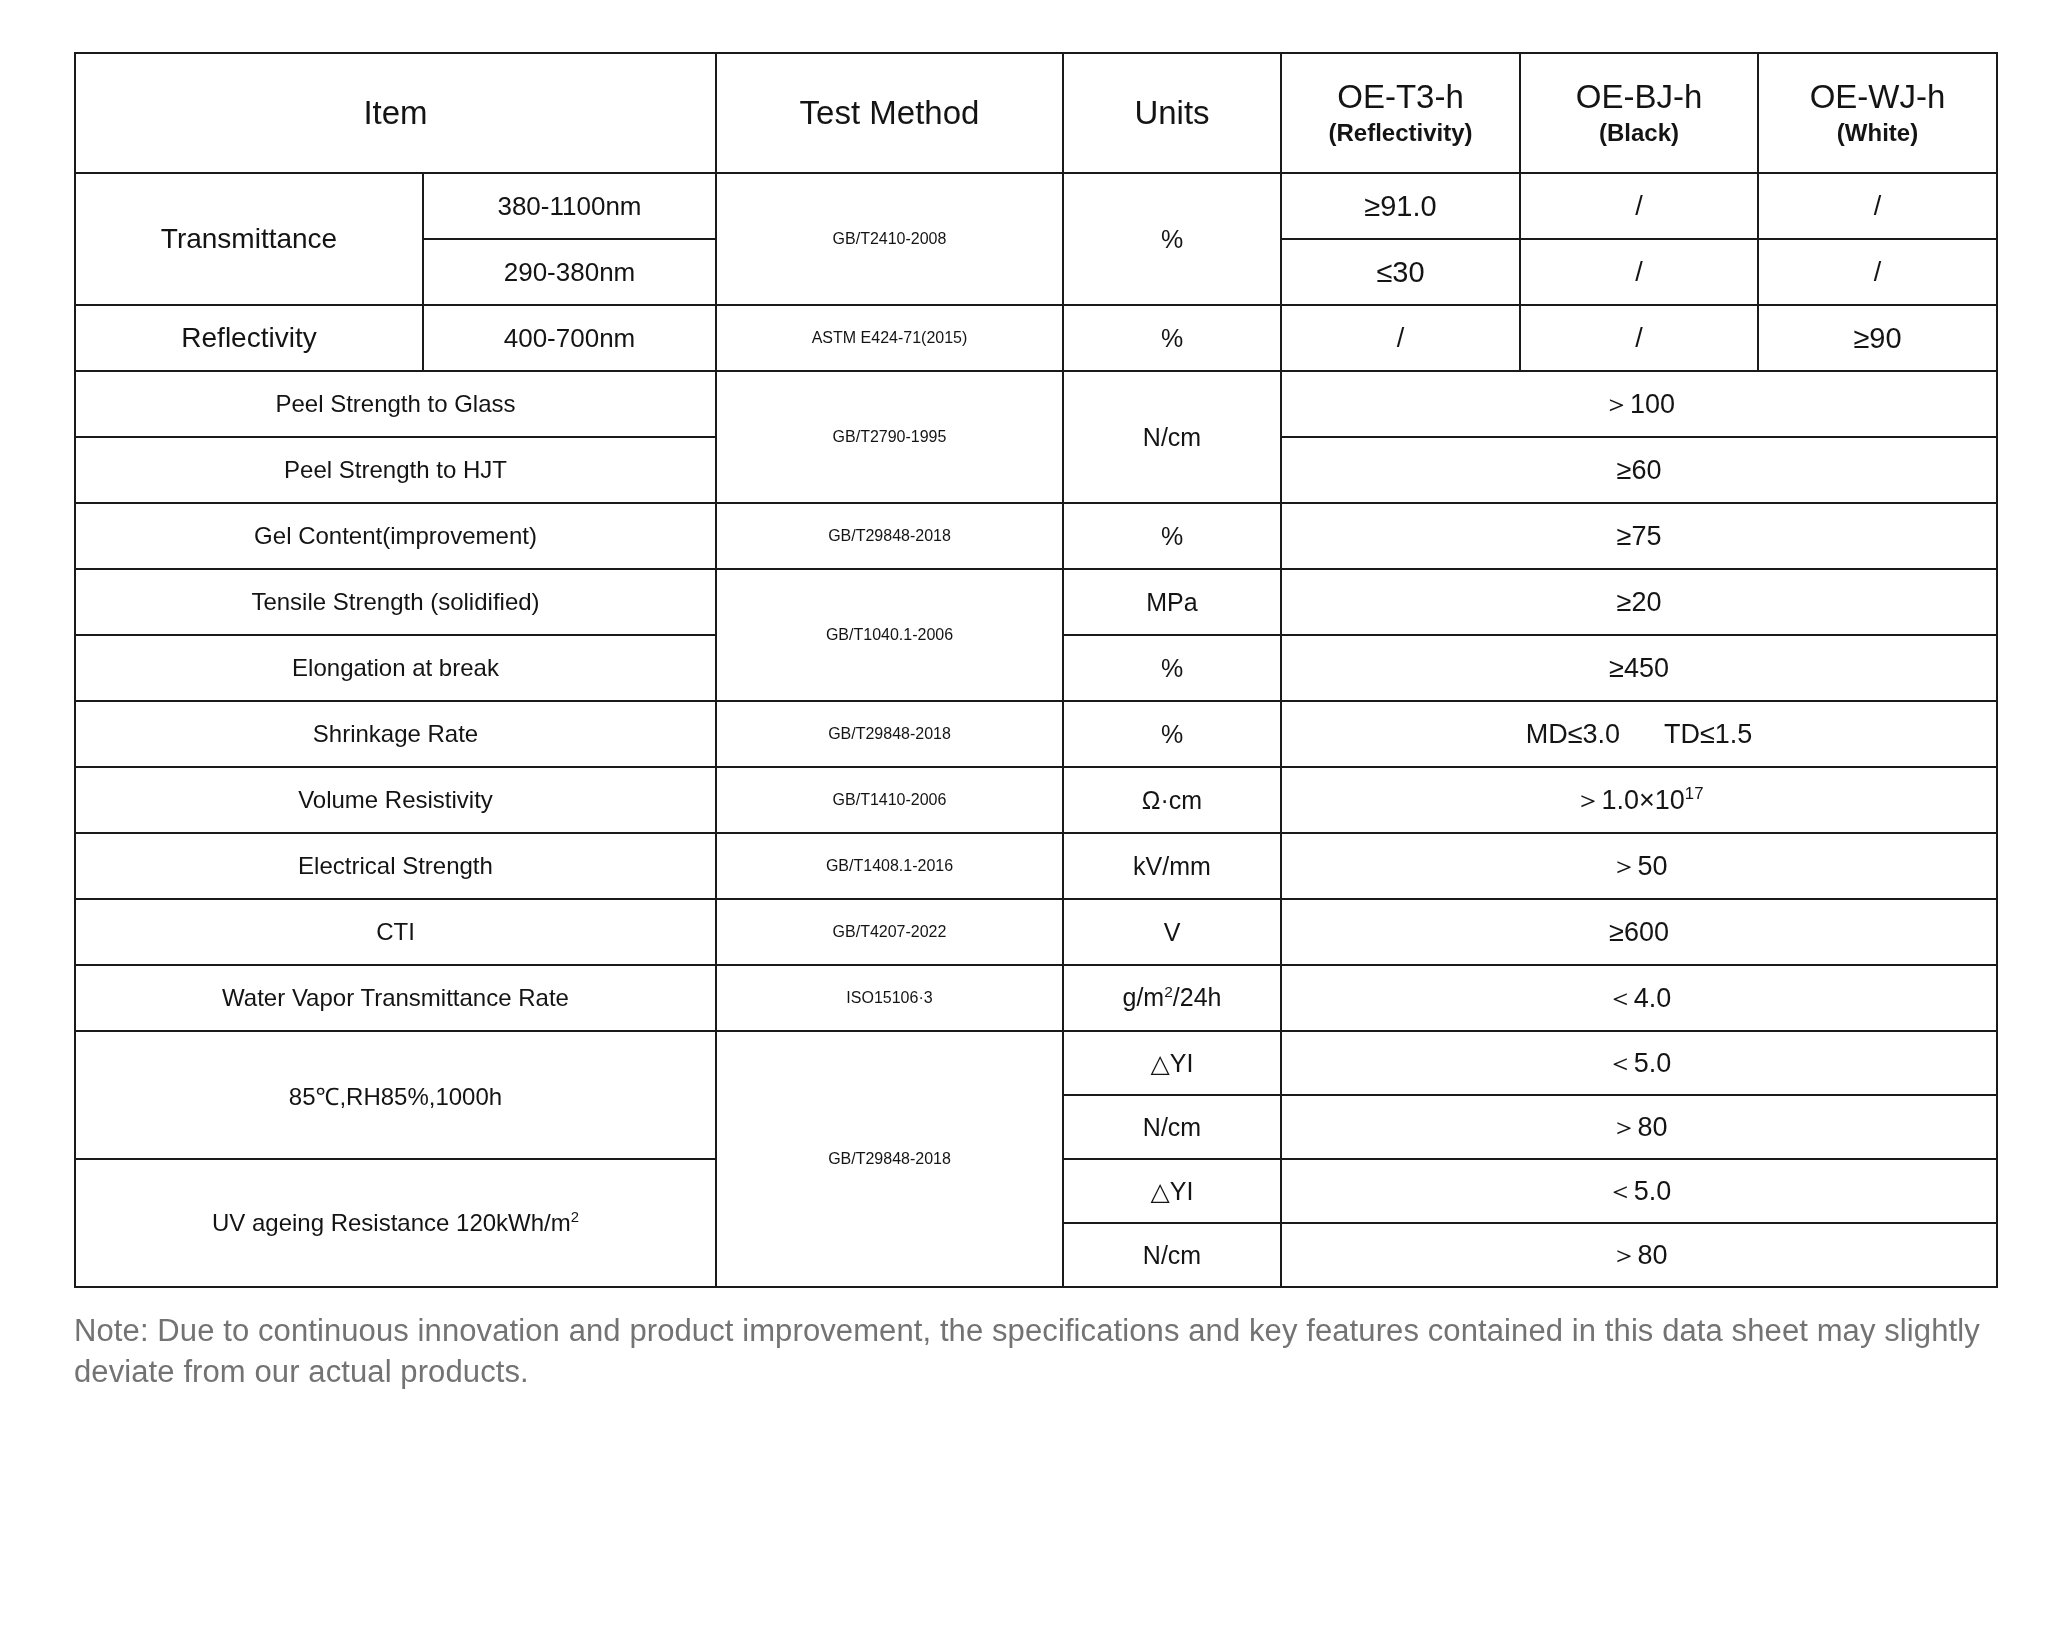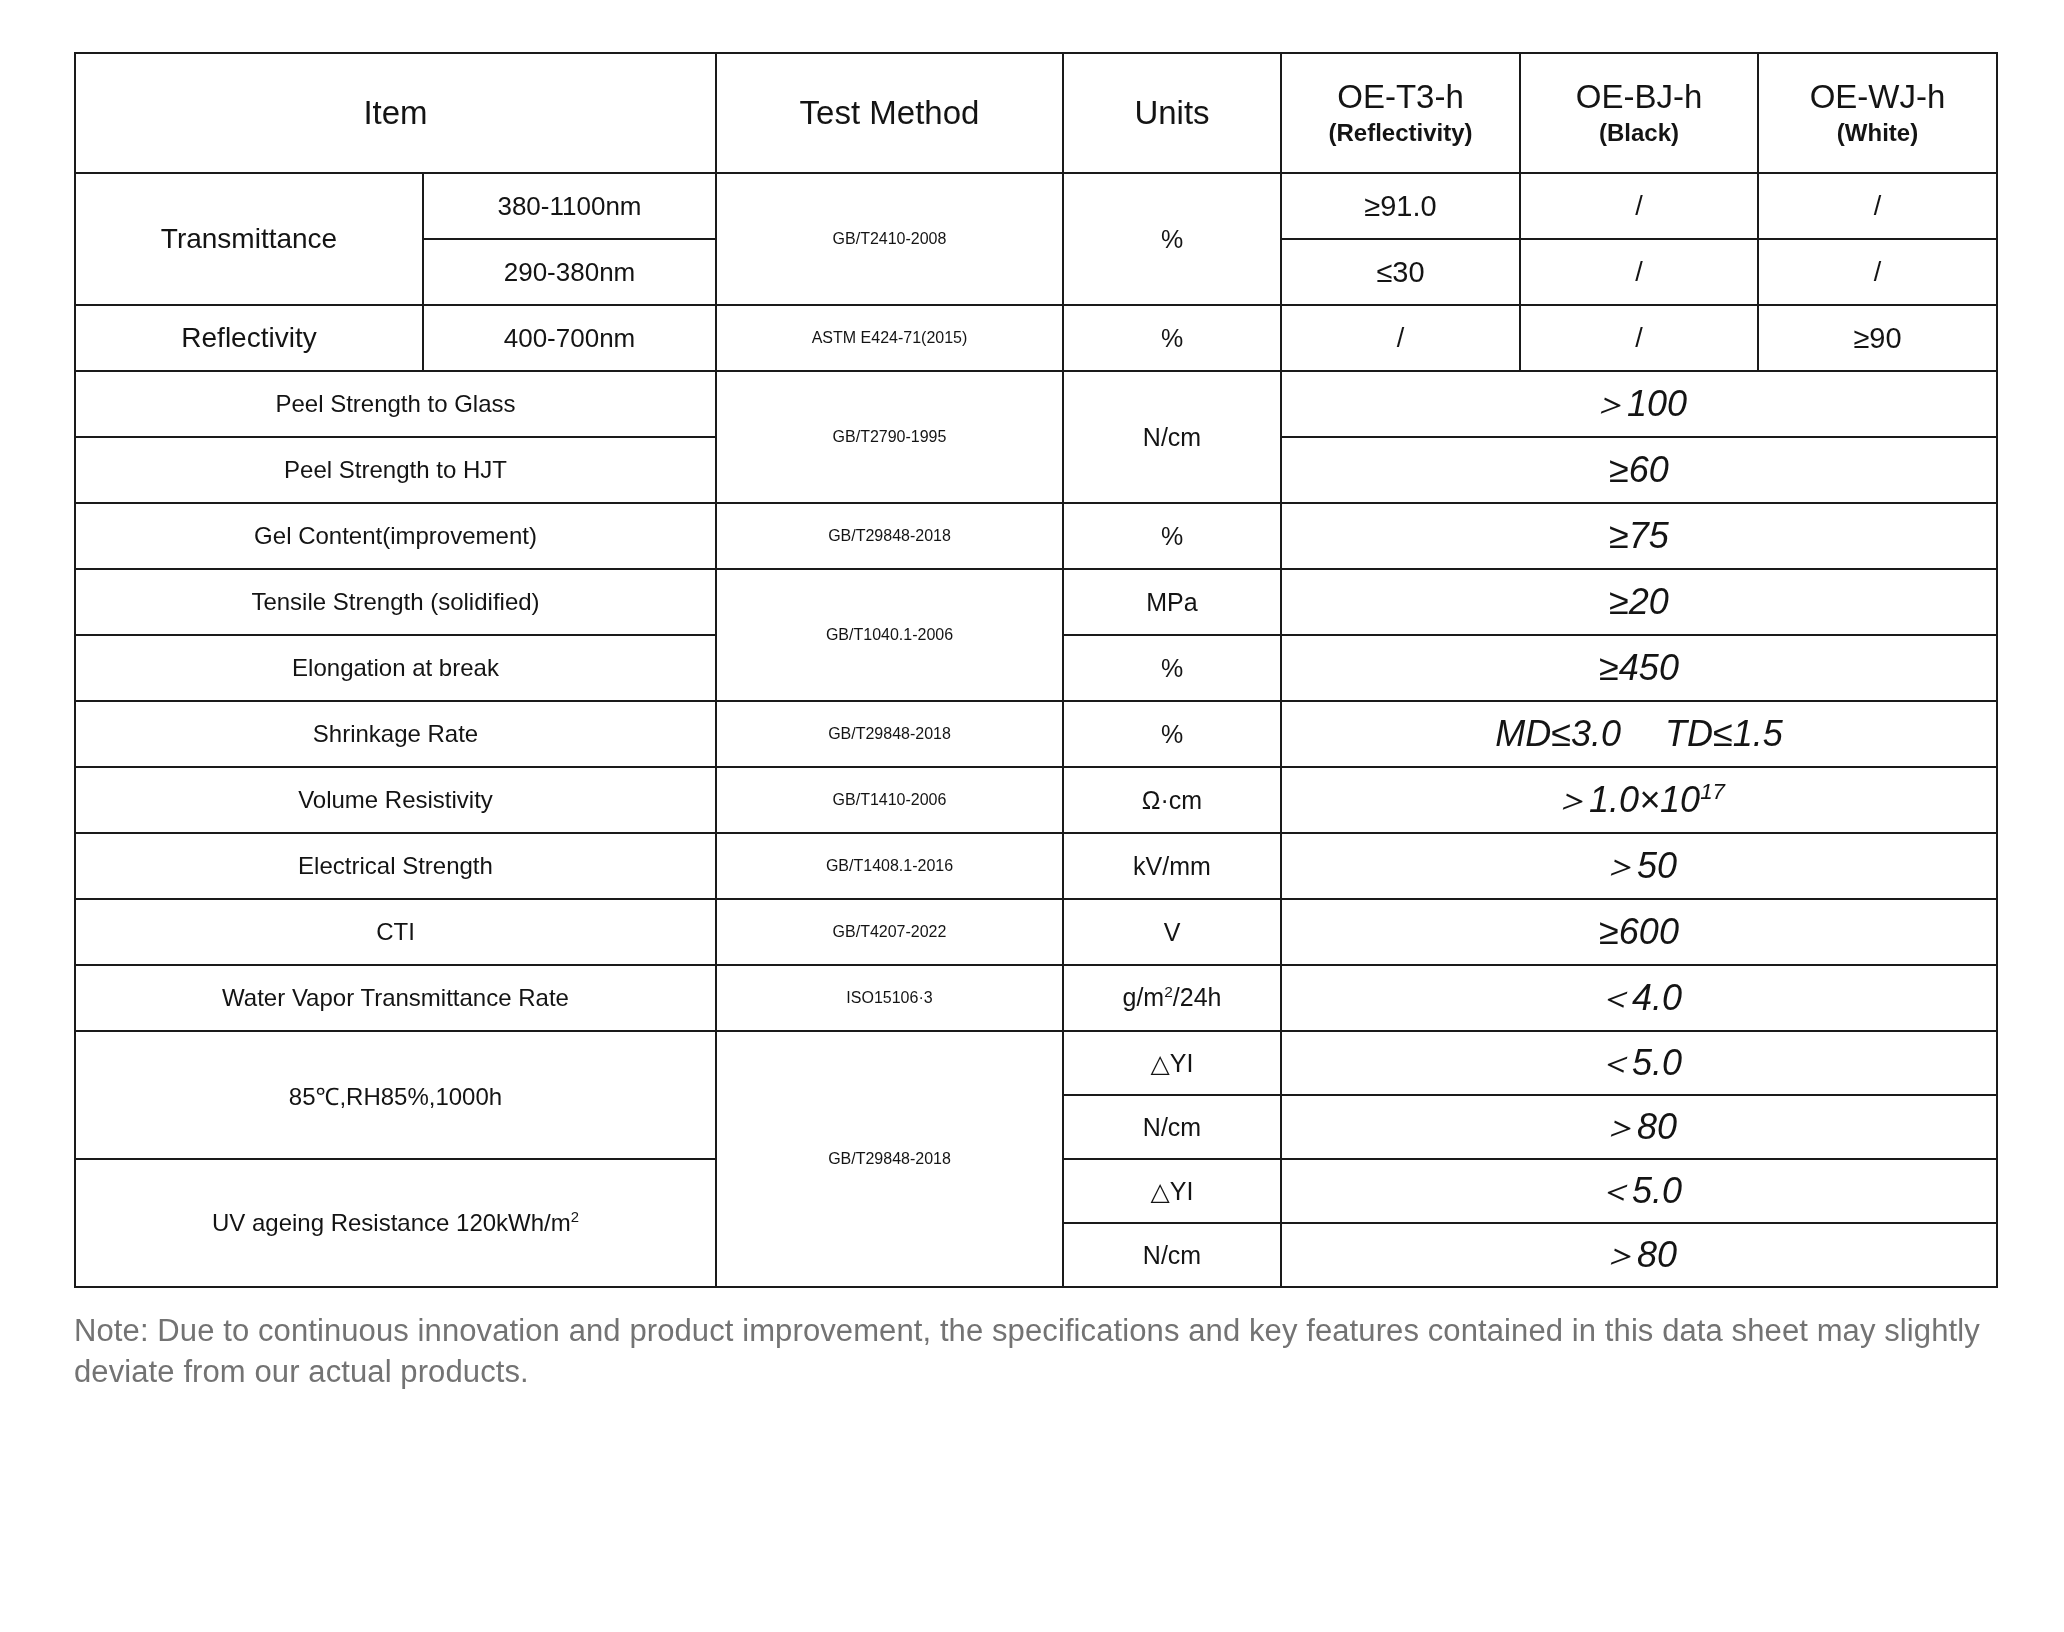--- a/index.html
+++ b/index.html
@@ -71,22 +71,21 @@
   .method {
     font-size: 16px;
   }
   .units {
     font-size: 25px;
   }
   .val {
     font-size: 29px;
   }
   .val-span {
-    font-size: 36px;
-    font-style: italic;
+    font-size: 27px;
   }
   .row-h-small td { height: 62px; }
   .row-h-med td { height: 64px; }
   .slash { font-size: 27px; }
   sup { font-size: 0.62em; vertical-align: super; }
   .shrink-gap { letter-spacing: 0; }
   .shrink-gap .gap { display: inline-block; width: 44px; }
   .note {
     margin-top: 22px;
     font-size: 31px;

